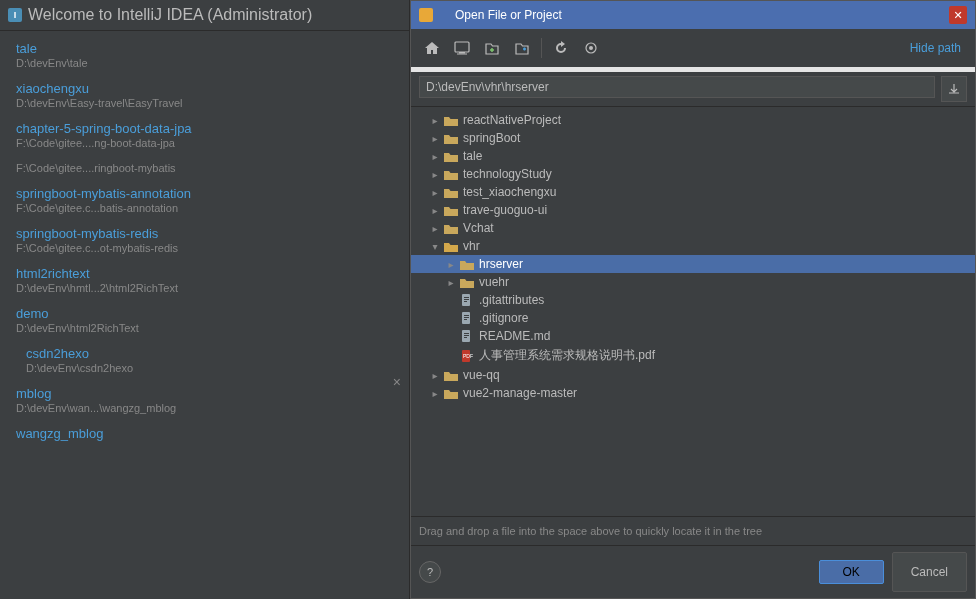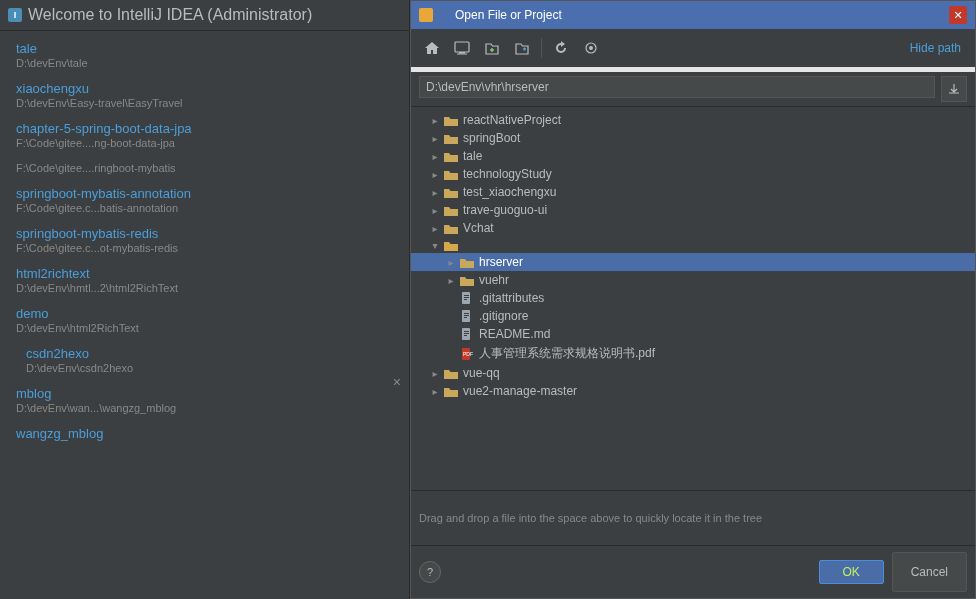--- a/index.html
+++ b/index.html
@@ -248,21 +248,21 @@
       display: inline-flex;
       align-items: center;
       justify-content: center;
     }
 
     .tree-label {
       flex: 1;
     }
 
     .dialog-status-bar {
-      padding: 21px 8px;
+      padding: 8px 8px;
       background: #3c3f41;
       border-top: 1px solid #2b2b2b;
       color: #888888;
       font-size: 11px;
       min-height: 22px;
     }
 
     .dialog-buttons {
       display: flex;
       align-items: center;
@@ -283,21 +283,21 @@
       cursor: pointer;
       font-size: 11px;
       display: flex;
       align-items: center;
       justify-content: center;
       margin-right: auto;
     }
 
     .ok-btn {
       background: #4a6da7;
-      color: #bef264;
+      color: #000000;
       border: 1px solid #4a8eda;
       padding: 4px 18px;
       cursor: pointer;
       font-size: 12px;
       border-radius: 2px;
       min-width: 65px;
     }
 
     .cancel-btn {
       background: #45494a;
@@ -531,20 +531,21 @@
         <span class="tree-label">Vchat</span>
       </div>
       <div class="tree-item">
         <span class="tree-indent"></span>
         <span class="tree-arrow expanded">▾</span>
         <span class="tree-folder-icon">
           <svg width="16" height="12" viewBox="0 0 16 12">
       <path d="M1 3h5l1.5 2H15v7H1V3z" fill="#d4a84b" rx="1"></path>
     </svg>
         </span>
+        <span class="tree-label">vhr</span>
       </div>
       <div class="tree-item selected">
         <span class="tree-indent"></span>
         <span class="tree-indent"></span>
         <span class="tree-arrow">▸</span>
         <span class="tree-folder-icon">
           <svg width="16" height="12" viewBox="0 0 16 12">
       <path d="M1 3h5l1.5 2H15v7H1V3z" fill="#c9a85c" rx="1"></path>
     </svg>
         </span>

